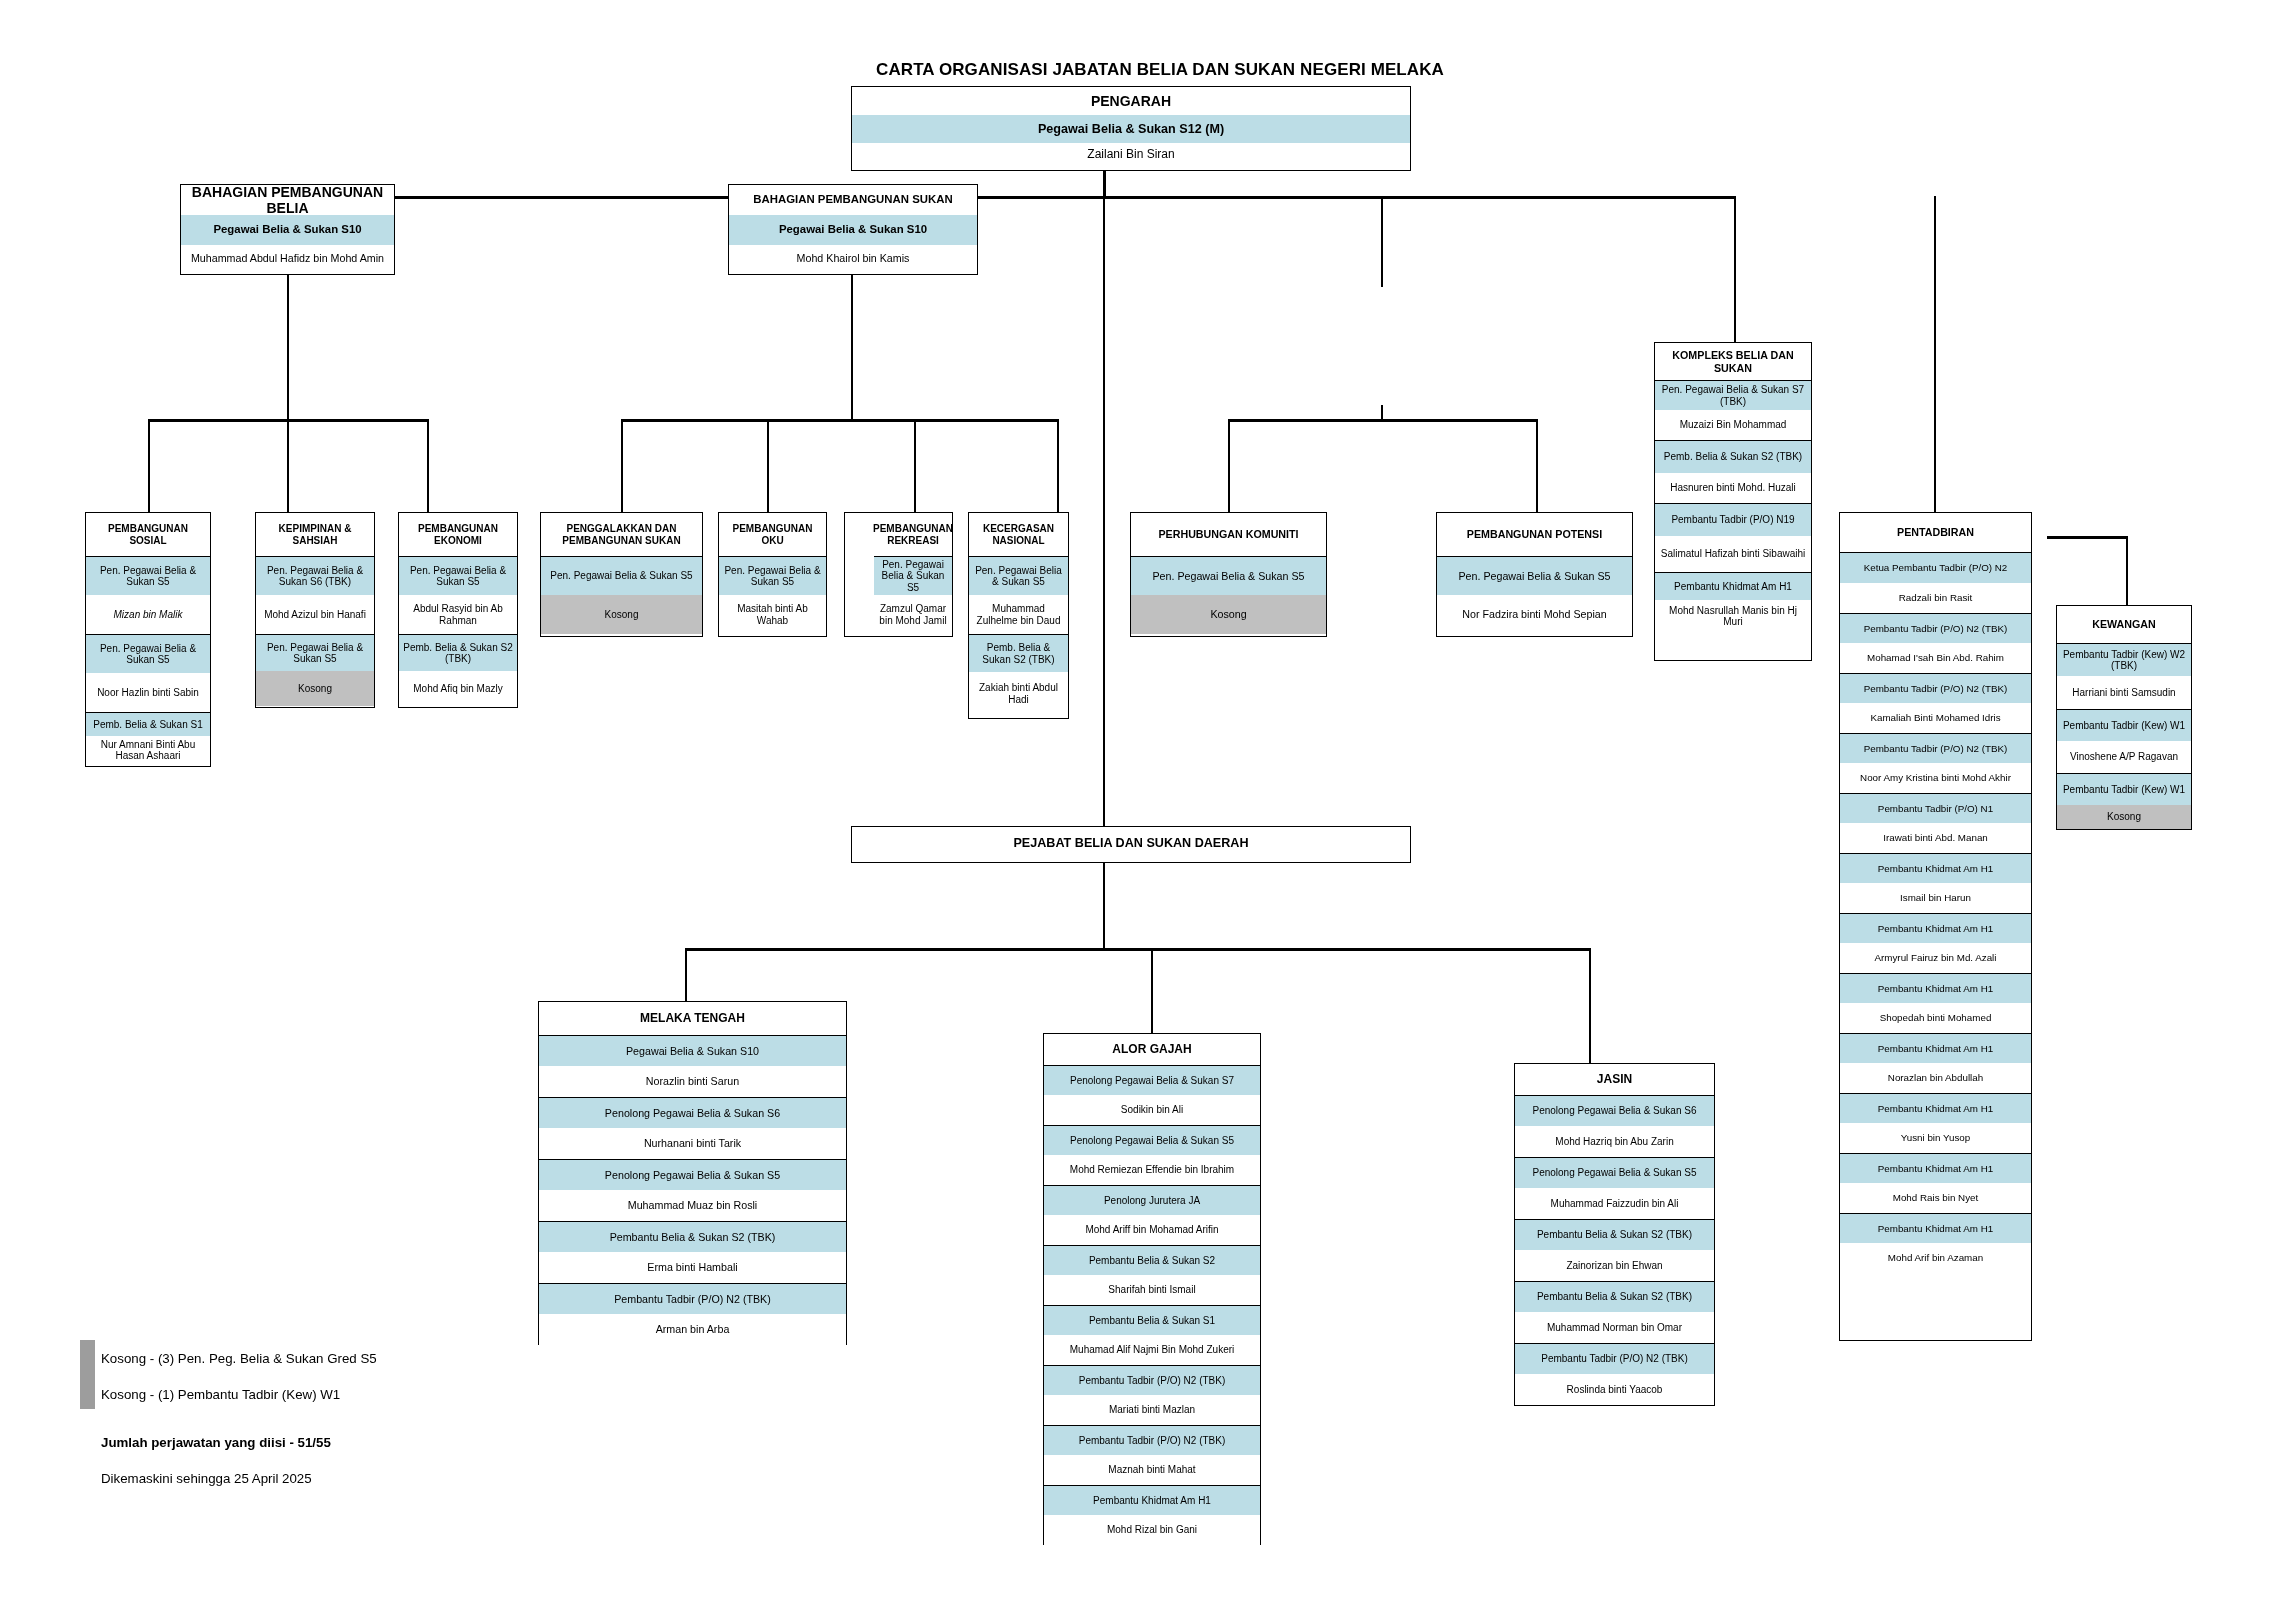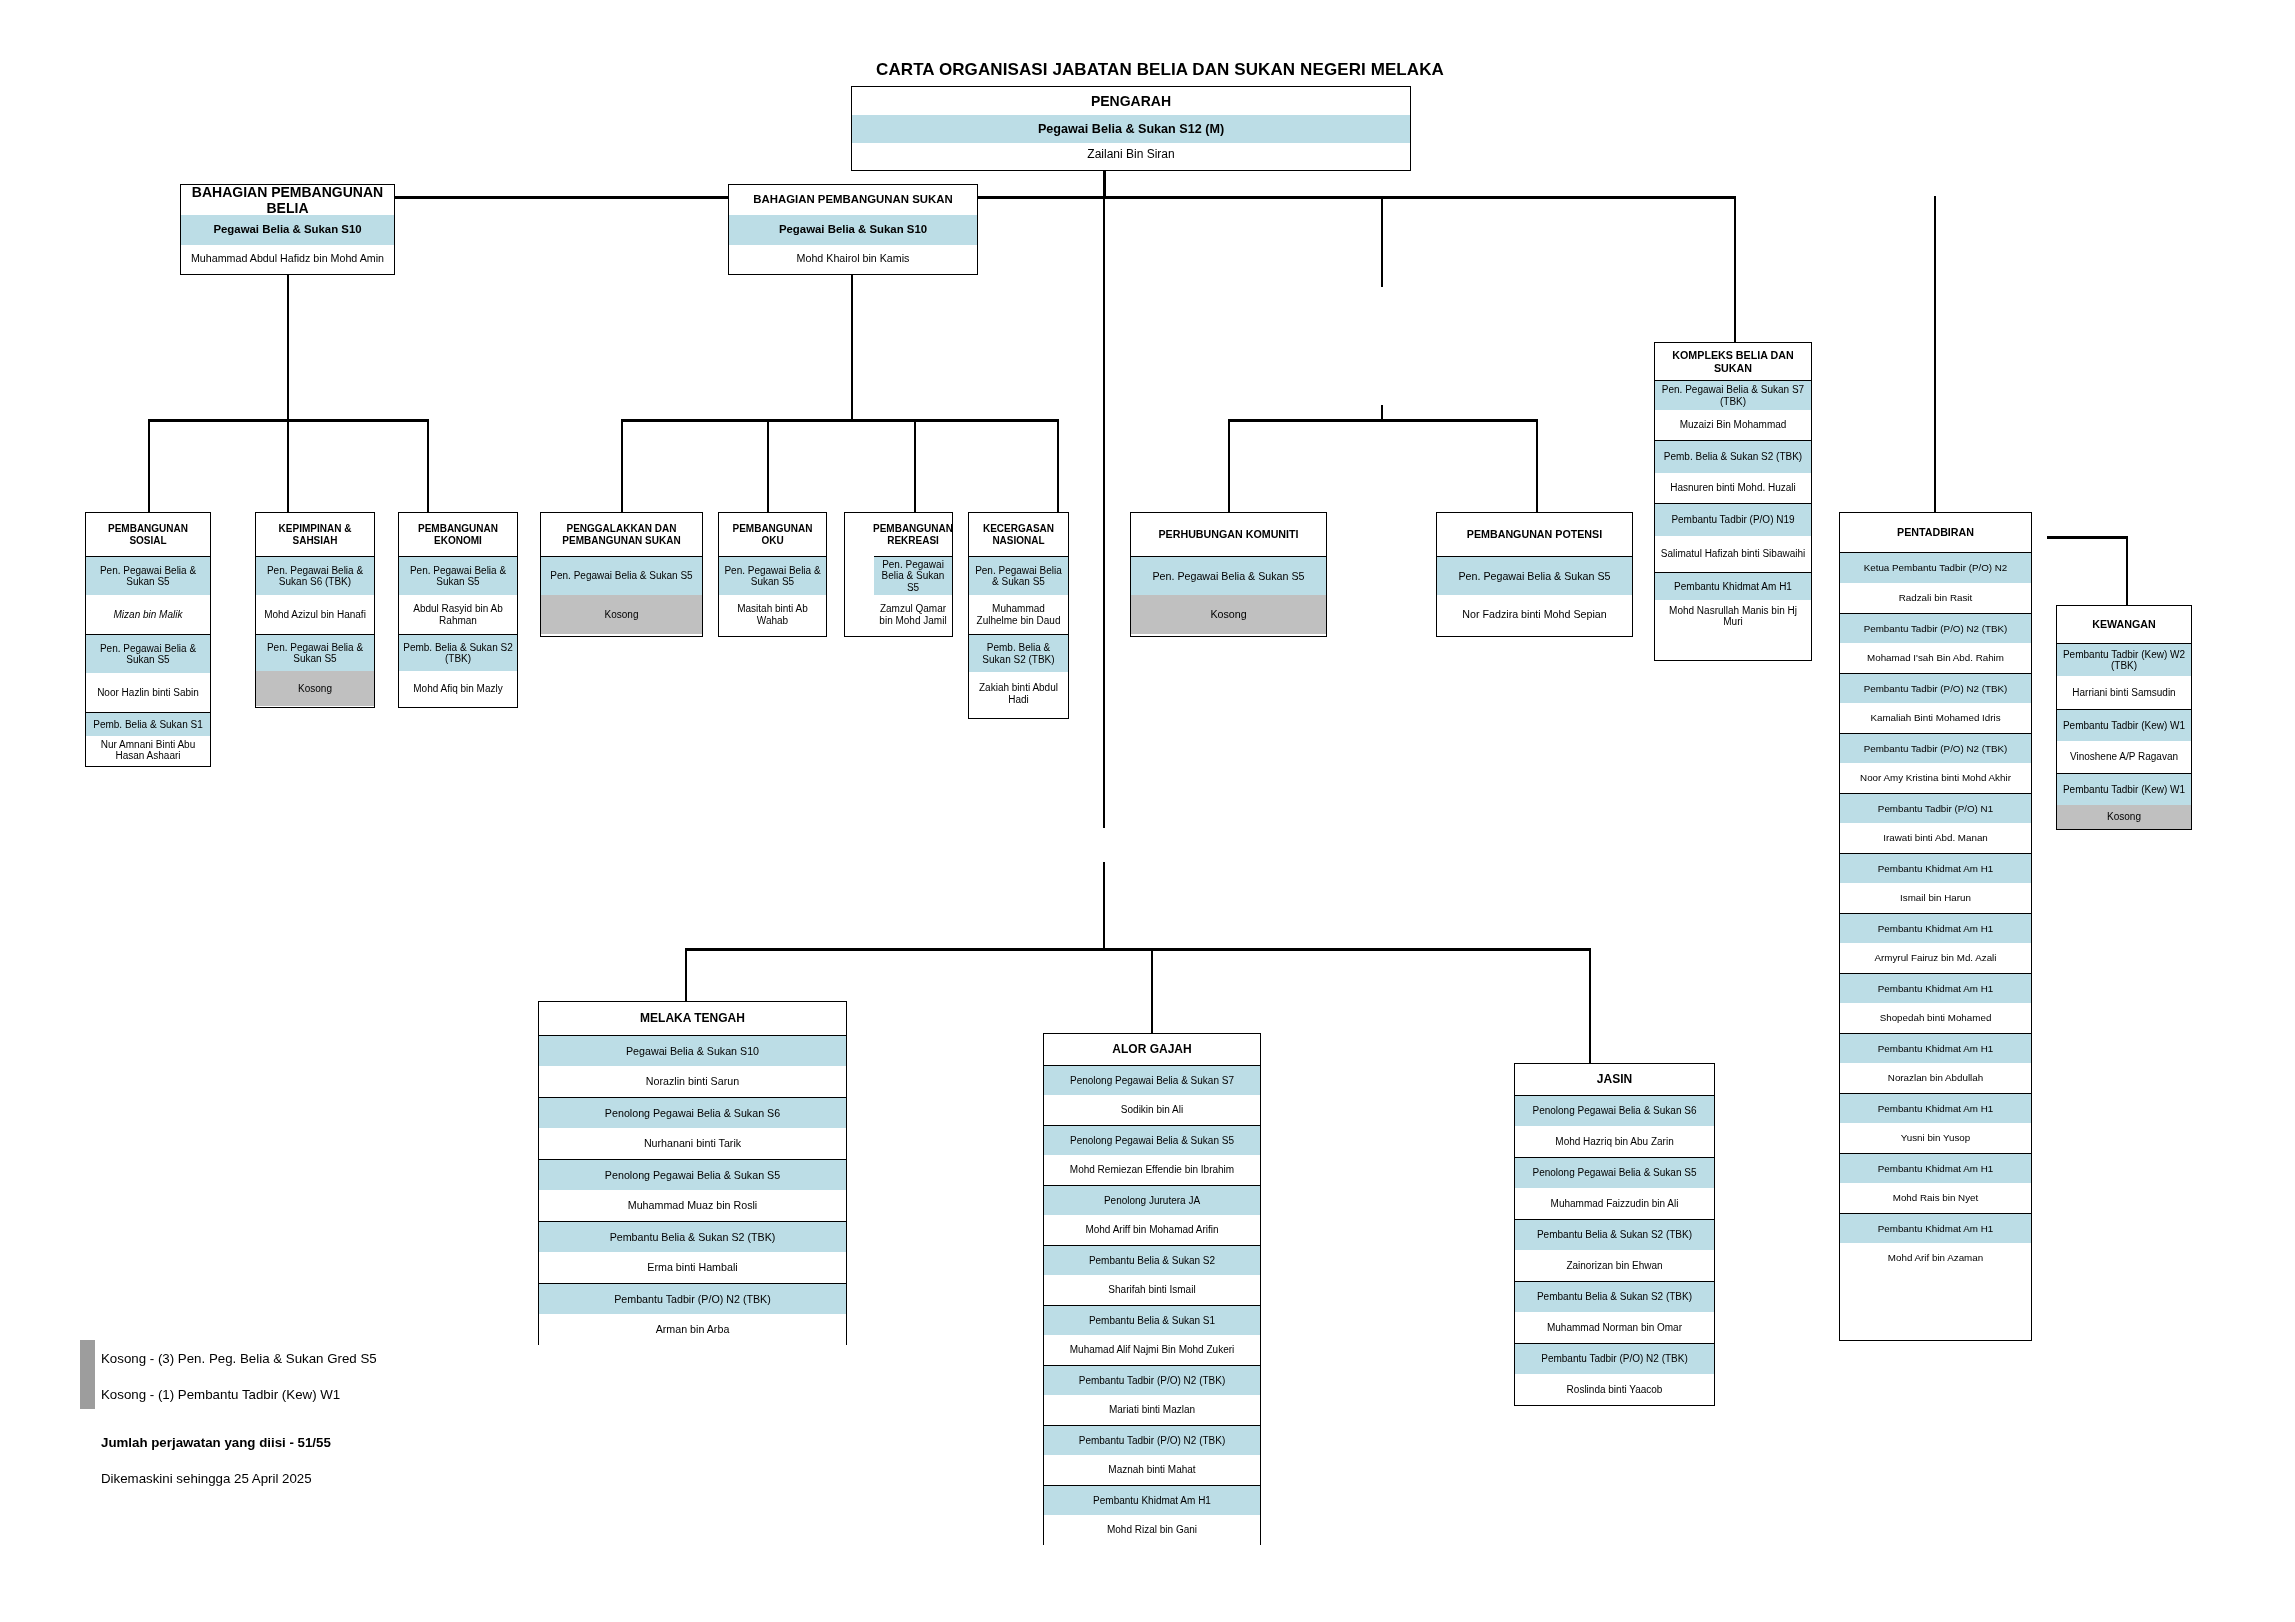--- a/index.html
+++ b/index.html
@@ -202,20 +202,23 @@
   <div class="box" style="left:2056px;top:605px;width:136px;height:225px;">
     <div class="row hdr" style="height:37px;font-size:10.7px;">KEWANGAN</div>
     <div class="row blue sep" style="height:33px;font-size:10px;">Pembantu Tadbir (Kew) W2 (TBK)</div>
     <div class="row white" style="height:33px;font-size:10px;">Harriani binti Samsudin</div>
     <div class="row blue sep" style="height:32px;font-size:10px;">Pembantu Tadbir (Kew) W1</div>
     <div class="row white" style="height:32px;font-size:10px;">Vinoshene A/P Ragavan</div>
     <div class="row blue sep" style="height:32px;font-size:10px;">Pembantu Tadbir (Kew) W1</div>
     <div class="row grey" style="height:24px;font-size:10px;">Kosong</div>
   </div>
 
+  <div class="box" style="left:851px;top:826px;width:560px;height:37px;">
+    <div class="row hdr" style="height:33px;font-size:12.6px;">PEJABAT BELIA DAN SUKAN DAERAH</div>
+  </div>
 
   <div class="box" style="left:538px;top:1001px;width:309px;height:344px;">
     <div class="row hdr" style="height:33px;font-size:12px;">MELAKA TENGAH</div>
     <div class="row blue sep" style="height:31px;font-size:10.7px;">Pegawai Belia &amp; Sukan S10</div>
     <div class="row white" style="height:31px;font-size:10.7px;">Norazlin binti Sarun</div>
     <div class="row blue sep" style="height:31px;font-size:10.7px;">Penolong Pegawai Belia &amp; Sukan S6</div>
     <div class="row white" style="height:31px;font-size:10.7px;">Nurhanani binti Tarik</div>
     <div class="row blue sep" style="height:31px;font-size:10.7px;">Penolong Pegawai Belia &amp; Sukan S5</div>
     <div class="row white" style="height:31px;font-size:10.7px;">Muhammad Muaz bin Rosli</div>
     <div class="row blue sep" style="height:31px;font-size:10.7px;">Pembantu Belia &amp; Sukan S2 (TBK)</div>

